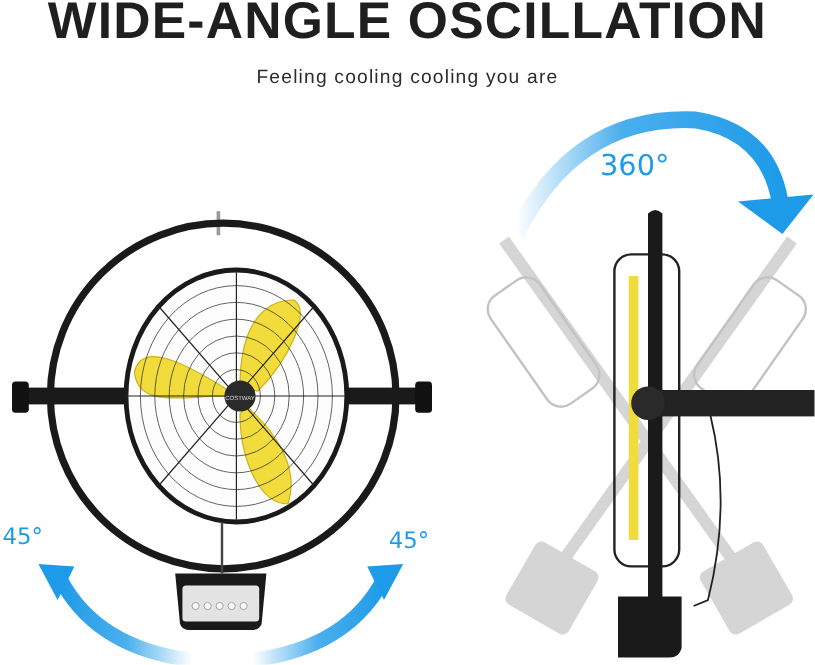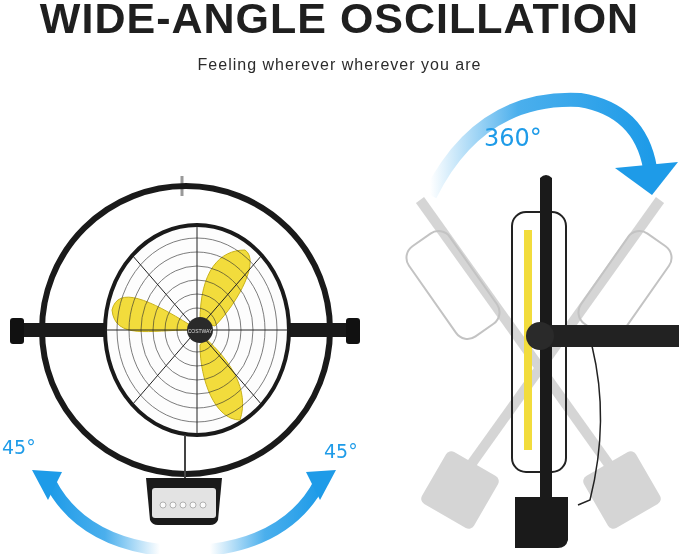--- a/index.html
+++ b/index.html
@@ -6,21 +6,21 @@
   body{width:679px;height:554px;position:relative;overflow:hidden;font-family:"Liberation Sans","DejaVu Sans",sans-serif;}
   .title{position:absolute;left:0;top:-6px;width:679px;text-align:center;font-size:43px;font-weight:bold;color:#1f1f1f;letter-spacing:1px;}
   .subtitle{position:absolute;left:0;top:56px;width:679px;text-align:center;font-size:16px;color:#2b2b2b;letter-spacing:1px;}
   .deg{position:absolute;color:#1e9be8;font-size:19px;font-family:"DejaVu Sans",sans-serif;}
   svg{position:absolute;left:0;top:0;}
 </style>
 </head>
 <body>
 
 <div class="title">WIDE-ANGLE OSCILLATION</div>
-<div class="subtitle">Feeling wherever wherever you are</div>
+<div class="subtitle">Feeling cooling cooling you are</div>
 
 <svg width="679" height="554" viewBox="0 0 679 554">
   <defs>
     <linearGradient id="fadeL" x1="1" y1="0" x2="0" y2="0">
       <stop offset="0" stop-color="#1e9be8" stop-opacity="0"></stop>
       <stop offset="0.5" stop-color="#1e9be8" stop-opacity="0.8"></stop>
       <stop offset="1" stop-color="#1e9be8"></stop>
     </linearGradient>
     <linearGradient id="fadeR" x1="0" y1="0" x2="1" y2="0">
       <stop offset="0" stop-color="#1e9be8" stop-opacity="0"></stop>
@@ -110,13 +110,13 @@
 
     <path d="M515 497 L 568 497 L 568 540 Q 566 548 558 548 L 515 548 Z" fill="#1a1a1a"></path>
   </g>
 
   <path d="M430 195 Q 480 95 580 100 Q 640 110 650 168" fill="none" stroke="url(#fadeTop)" stroke-width="14"></path>
   <polygon points="615,168 678,162 652,195" fill="#1e9be8"></polygon>
 </svg>
 
 <div class="deg" style="left:2px;top:436px;">45°</div>
 <div class="deg" style="left:324px;top:440px;">45°</div>
-<div class="deg" style="left:484px;top:124px;font-size:24px;">360°</div>
+<div class="deg" style="left:500px;top:124px;font-size:24px;">360°</div>
 
 </body></html>

